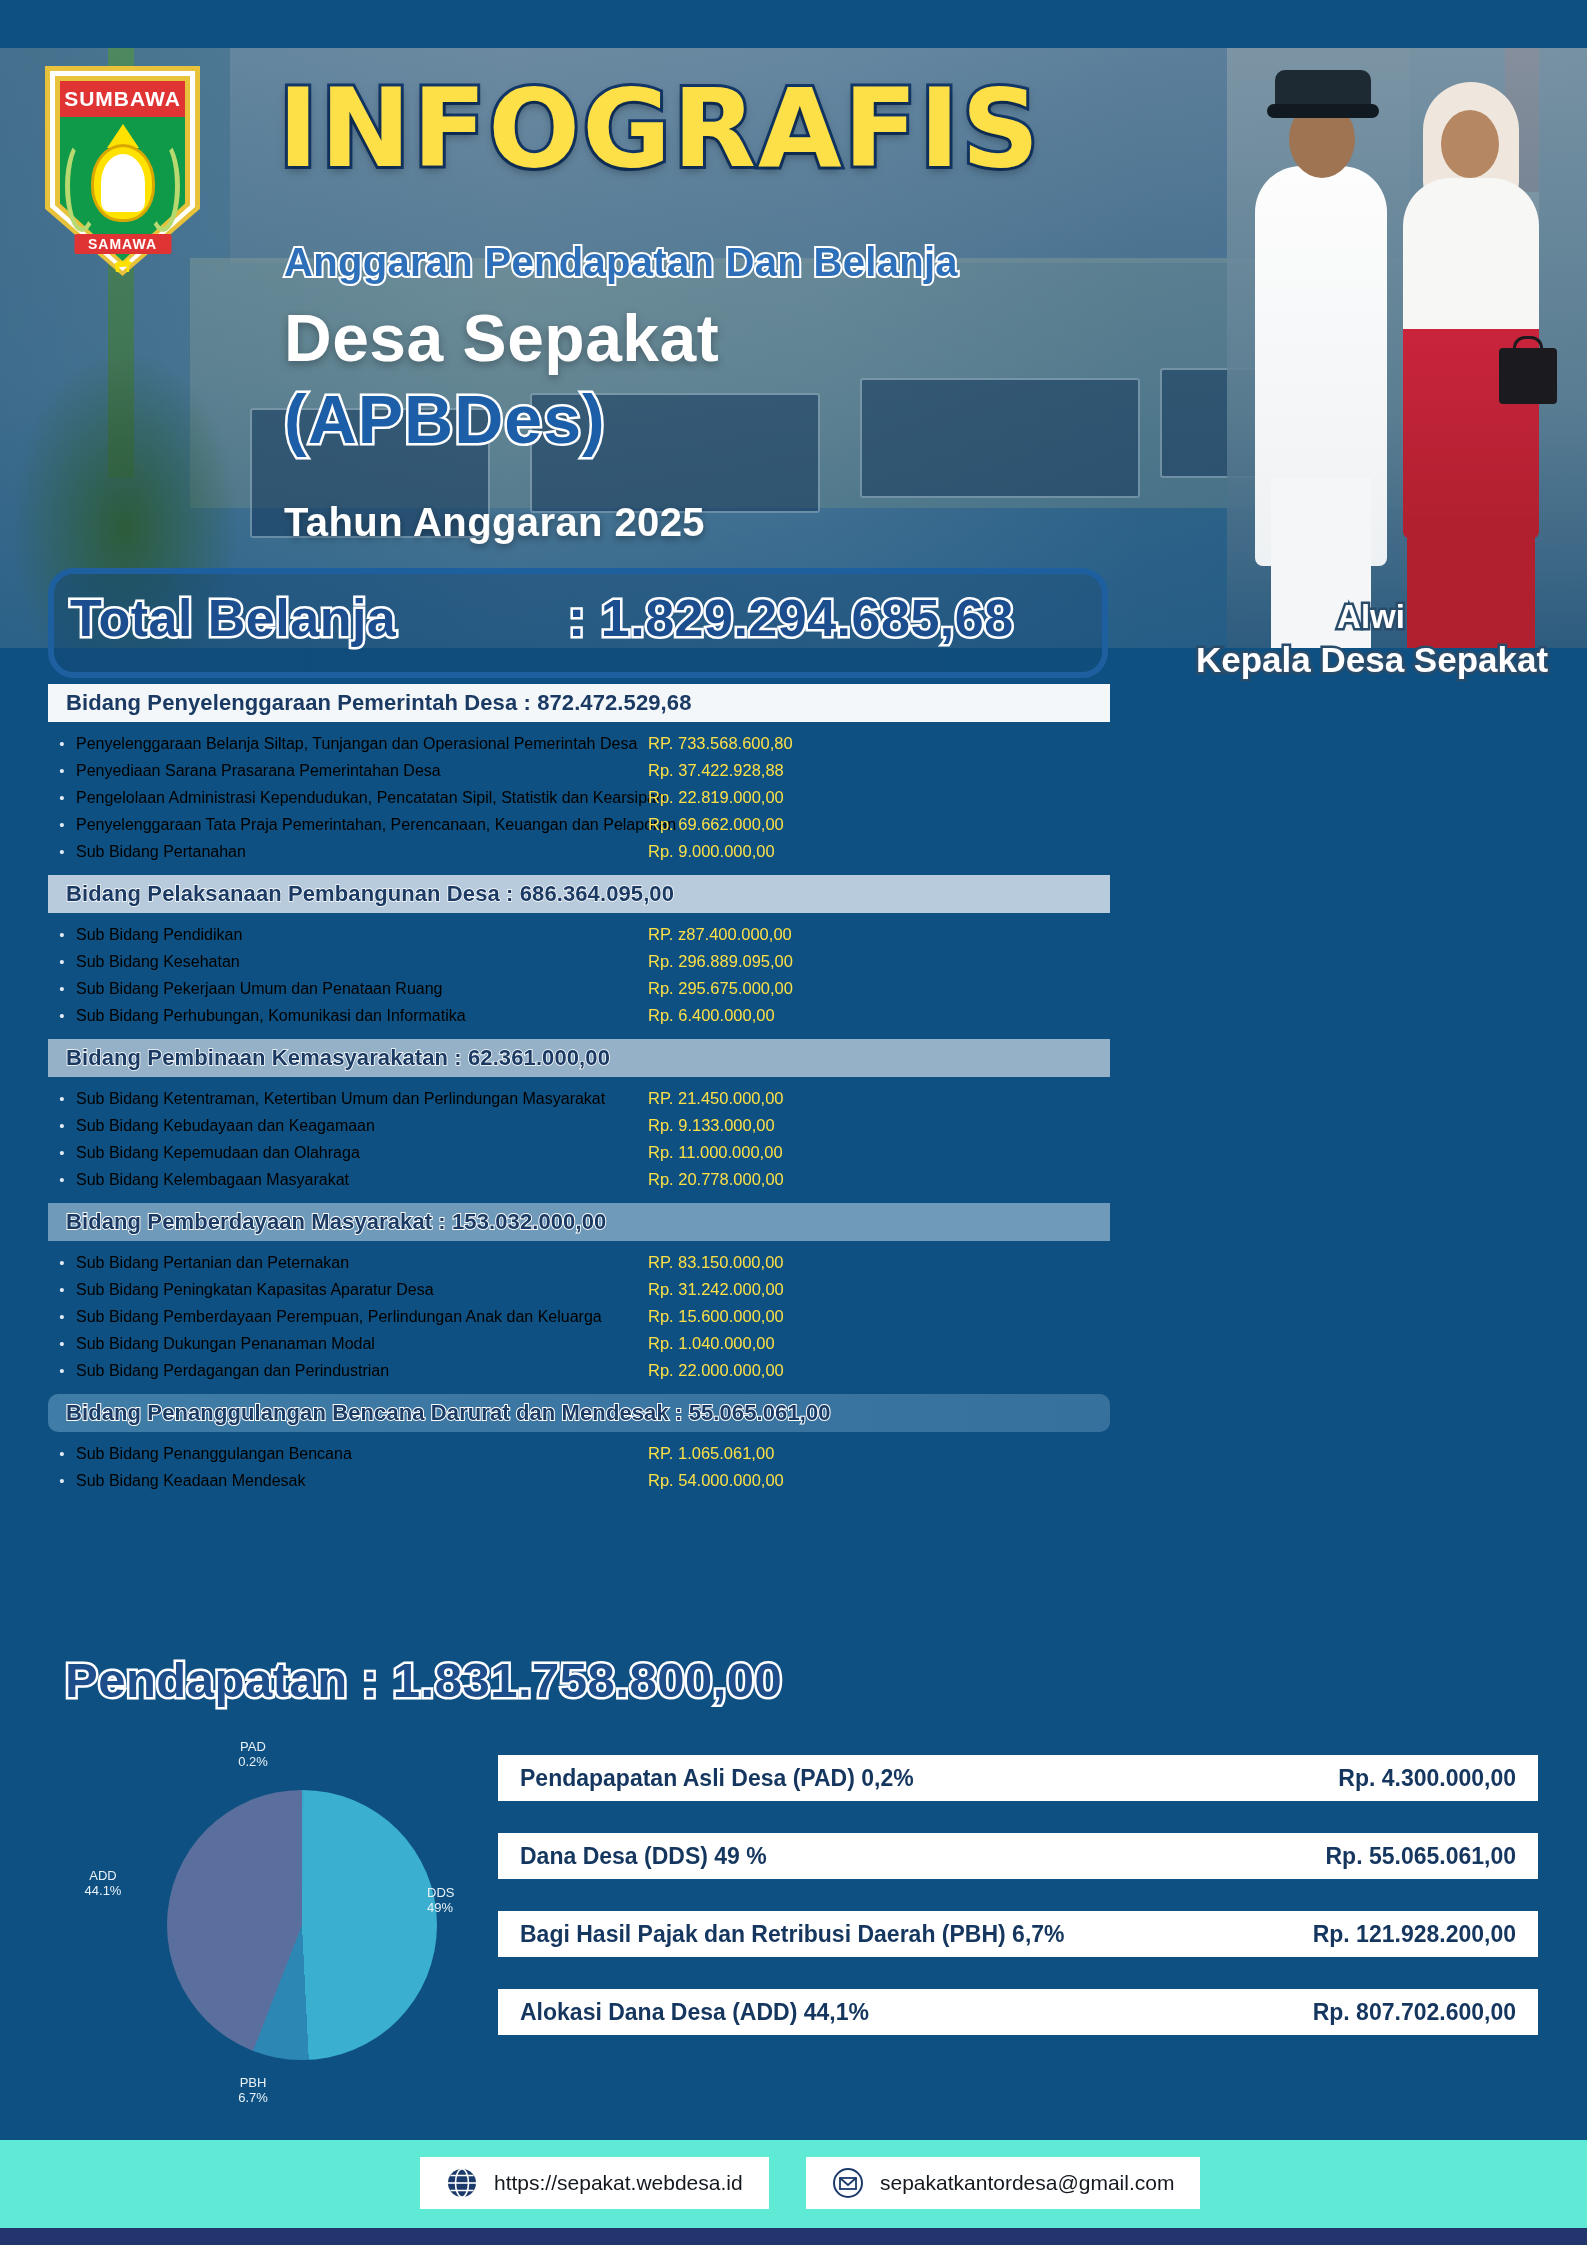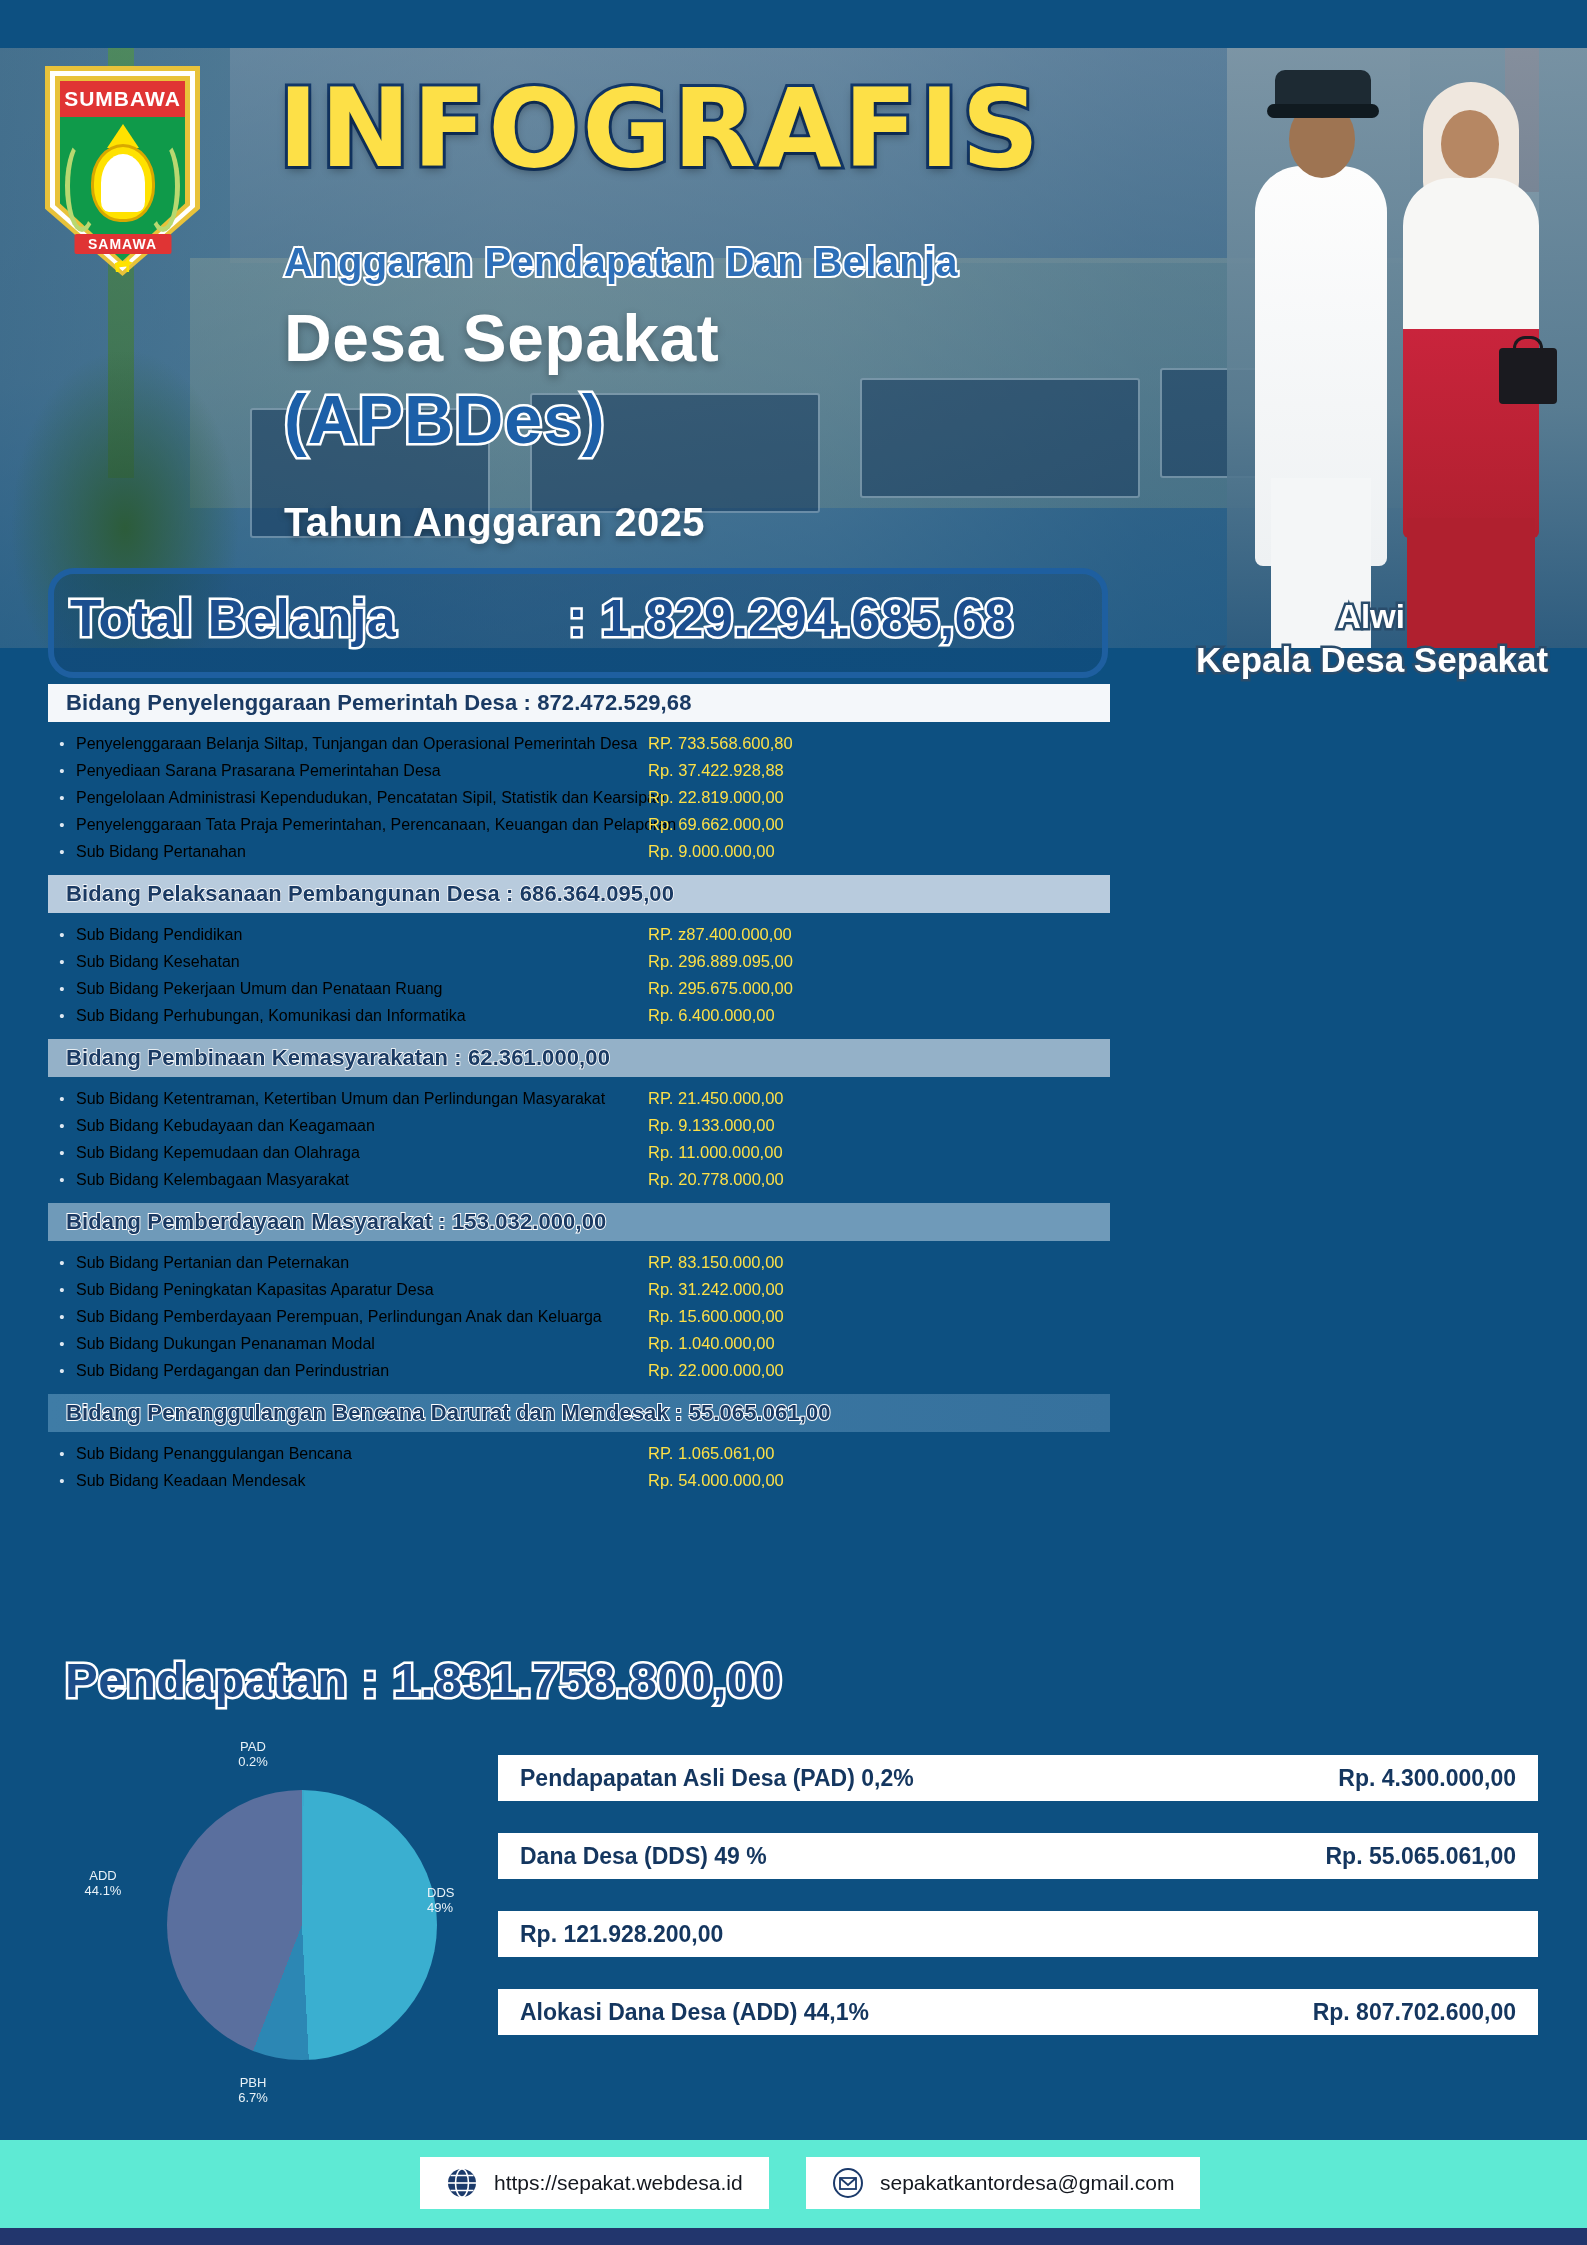--- a/index.html
+++ b/index.html
@@ -123,21 +123,21 @@
   .sec-head { height:38px; display:flex; align-items:center; padding-left:18px; }
   .sec-head .ttl { font-size:22px; font-weight:800; letter-spacing:.1px; }
   .sec-0 .sec-head { background:#f4f7fa; }
   .sec-0 .ttl { color:#1a3a63; }
   .sec-1 .sec-head { background:#b8cbdd; }
   .sec-1 .ttl { color:#1a3a63; -webkit-text-stroke:1.4px #ffffff; paint-order:stroke fill; }
   .sec-2 .sec-head { background:#94b1c8; }
   .sec-2 .ttl { color:#1a3a63; -webkit-text-stroke:1.6px #ffffff; paint-order:stroke fill; }
   .sec-3 .sec-head { background:#6f9ab9; }
   .sec-3 .ttl { color:#1a3a63; -webkit-text-stroke:1.8px #ffffff; paint-order:stroke fill; }
-  .sec-4 .sec-head { background:linear-gradient(90deg,#3f7ca6,#36719d); }
+  .sec-4 .sec-head { background:linear-gradient(90deg,#3f7ca6,#36719d);border-radius:10px; }
   .sec-4 .ttl { color:#1a3a63; -webkit-text-stroke:2px #ffffff; paint-order:stroke fill; }
 
   .sec-items { padding:8px 0 4px 0; }
   .bullet { width:28px; text-align:center; color:#dfe9f2; font-size:15px; line-height:27px; }
   .item-row { position:relative; display:flex; height:27px; align-items:center; }
   .amt-col { position:absolute; left:600px; width:320px; text-align:left; color:#fde047; font-size:16.5px; }
 
   
   .pendapatan-title { position:absolute; left:65px; top:1652px; font-size:49px; font-weight:900;
     color:#1d4d8a; -webkit-text-stroke:5px #ffffff; paint-order:stroke fill; letter-spacing:.5px; }
@@ -378,20 +378,21 @@
 <div class="rev-list" id="rev-root">
     <div class="rev-row">
       <div class="rev-name">Pendapapatan Asli Desa (PAD) 0,2%</div>
       <div class="rev-amt">Rp. 4.300.000,00</div>
     </div>
     <div class="rev-row">
       <div class="rev-name">Dana Desa (DDS) 49 %</div>
       <div class="rev-amt">Rp. 55.065.061,00</div>
     </div>
     <div class="rev-row">
+      <div class="rev-name">Bagi Hasil Pajak dan Retribusi Daerah (PBH) 6,7%</div>
       <div class="rev-amt">Rp. 121.928.200,00</div>
     </div>
     <div class="rev-row">
       <div class="rev-name">Alokasi Dana Desa (ADD)  44,1%</div>
       <div class="rev-amt">Rp. 807.702.600,00</div>
     </div>
   </div>
 
 <div class="footer">
   <div class="fchip fchip-web">

